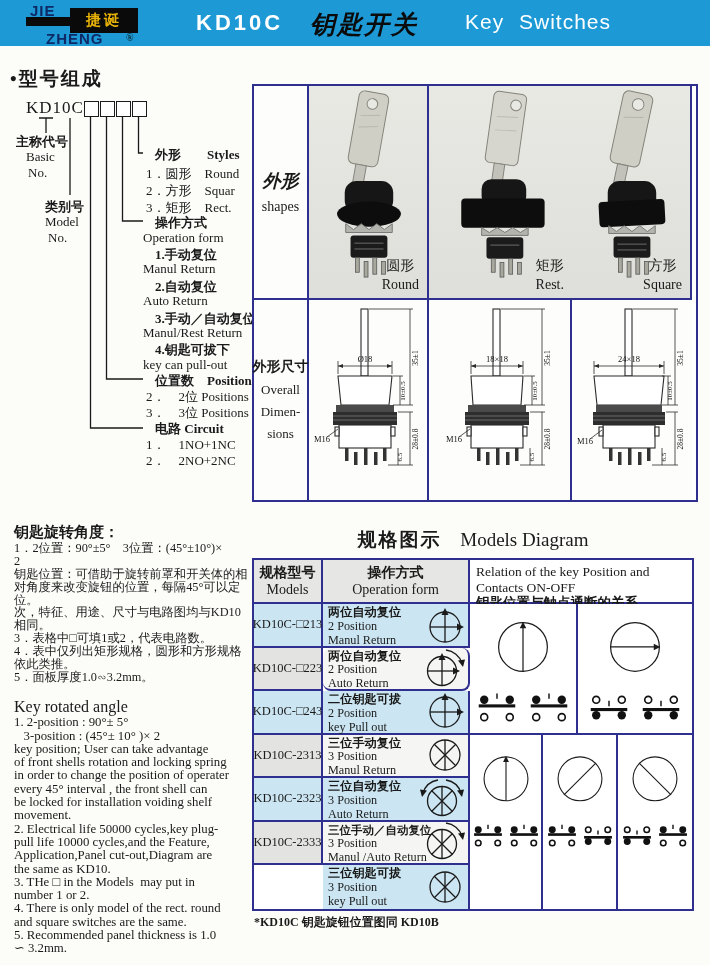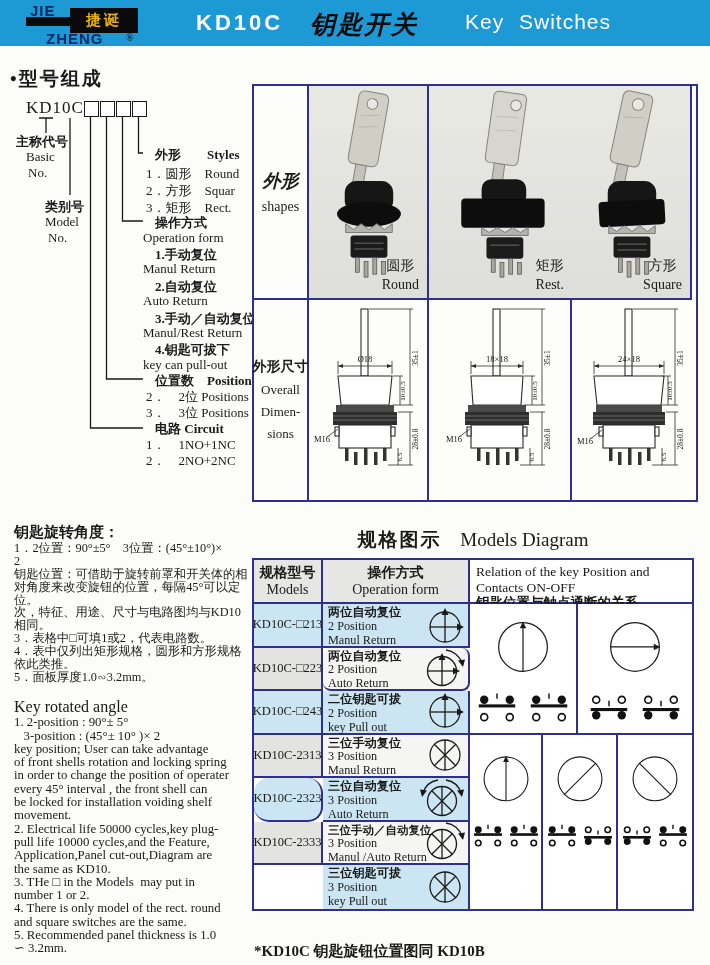--- a/index.html
+++ b/index.html
@@ -75,21 +75,21 @@
   .op-cell .op-en{white-space:nowrap;}
   .op-icon{position:absolute;right:2px;top:50%;transform:translateY(-50%);}
   .bg-blue{background:#cbe6f2;}
   .bg-gray{background:#e3e3e1;}
   .bg-light{background:#f5f5f3;}
   .rel-block{border-right:none;display:grid;}
   .rel-sub{border-right:2px solid #2f2f90;display:flex;flex-direction:column;align-items:center;background:#fff;}
   .rel-sub.lastc{border-right:none;}
   .contacts{display:flex;}
 
-  .footnote-cn{left:254px;top:914px;font-size:15px;font-weight:bold;margin-top:28px;}
+  .footnote-cn{left:254px;top:914px;font-size:12px;font-weight:bold;}
   .footnote-en{left:254px;top:934px;font-size:13.5px;word-spacing:3px;}
 
   svg{display:block;}
   .ln{stroke:#1a1a1a;stroke-width:1.3;fill:none;}
   .dl{fill:#fff;stroke:#2b2b2b;stroke-width:1.1;}
   .dm{stroke:#2b2b2b;stroke-width:0.8;fill:none;}
   .dt{fill:#111;font-size:8.5px;font-family:"Liberation Serif",serif;}
 </style>
 </head>
 <body>
@@ -456,21 +456,21 @@
       <div class="op-en">3 Position</div>
       <div class="op-en">Manul Return</div>
       <svg class="op-icon" width="42" height="42" viewBox="0 0 42 42">
         <circle cx="21" cy="21" r="15" class="ln" stroke-width="1.8"></circle>
         <line x1="21" y1="6" x2="21" y2="36" class="ln" stroke-width="1.8"></line>
         <line x1="10" y1="10" x2="32" y2="32" class="ln" stroke-width="1.8"></line>
         <line x1="32" y1="10" x2="10" y2="32" class="ln" stroke-width="1.8"></line>
       </svg>
     </div>
 
-    <div class="mcell model-cell bg-blue" style="grid-area:6/1;border-radius:15px;">KD10C-2323</div>
+    <div class="mcell model-cell bg-blue" style="grid-area:6/1;">KD10C-2323</div>
     <div class="mcell op-cell bg-blue" style="grid-area:6/2;">
       <div class="op-cn">三位自动复位</div>
       <div class="op-en">3 Position</div>
       <div class="op-en">Auto Return</div>
       <svg class="op-icon" width="48" height="42" viewBox="0 0 48 42">
         <circle cx="24" cy="23" r="14.5" class="ln" stroke-width="1.8"></circle>
         <line x1="24" y1="8.5" x2="24" y2="37.5" class="ln" stroke-width="1.8"></line>
         <line x1="13.5" y1="12.5" x2="34.5" y2="33.5" class="ln" stroke-width="1.8"></line>
         <line x1="34.5" y1="12.5" x2="13.5" y2="33.5" class="ln" stroke-width="1.8"></line>
         <path d="M28,2 A19,19 0 0 1 43,15" class="ln" stroke-width="1.5"></path>

